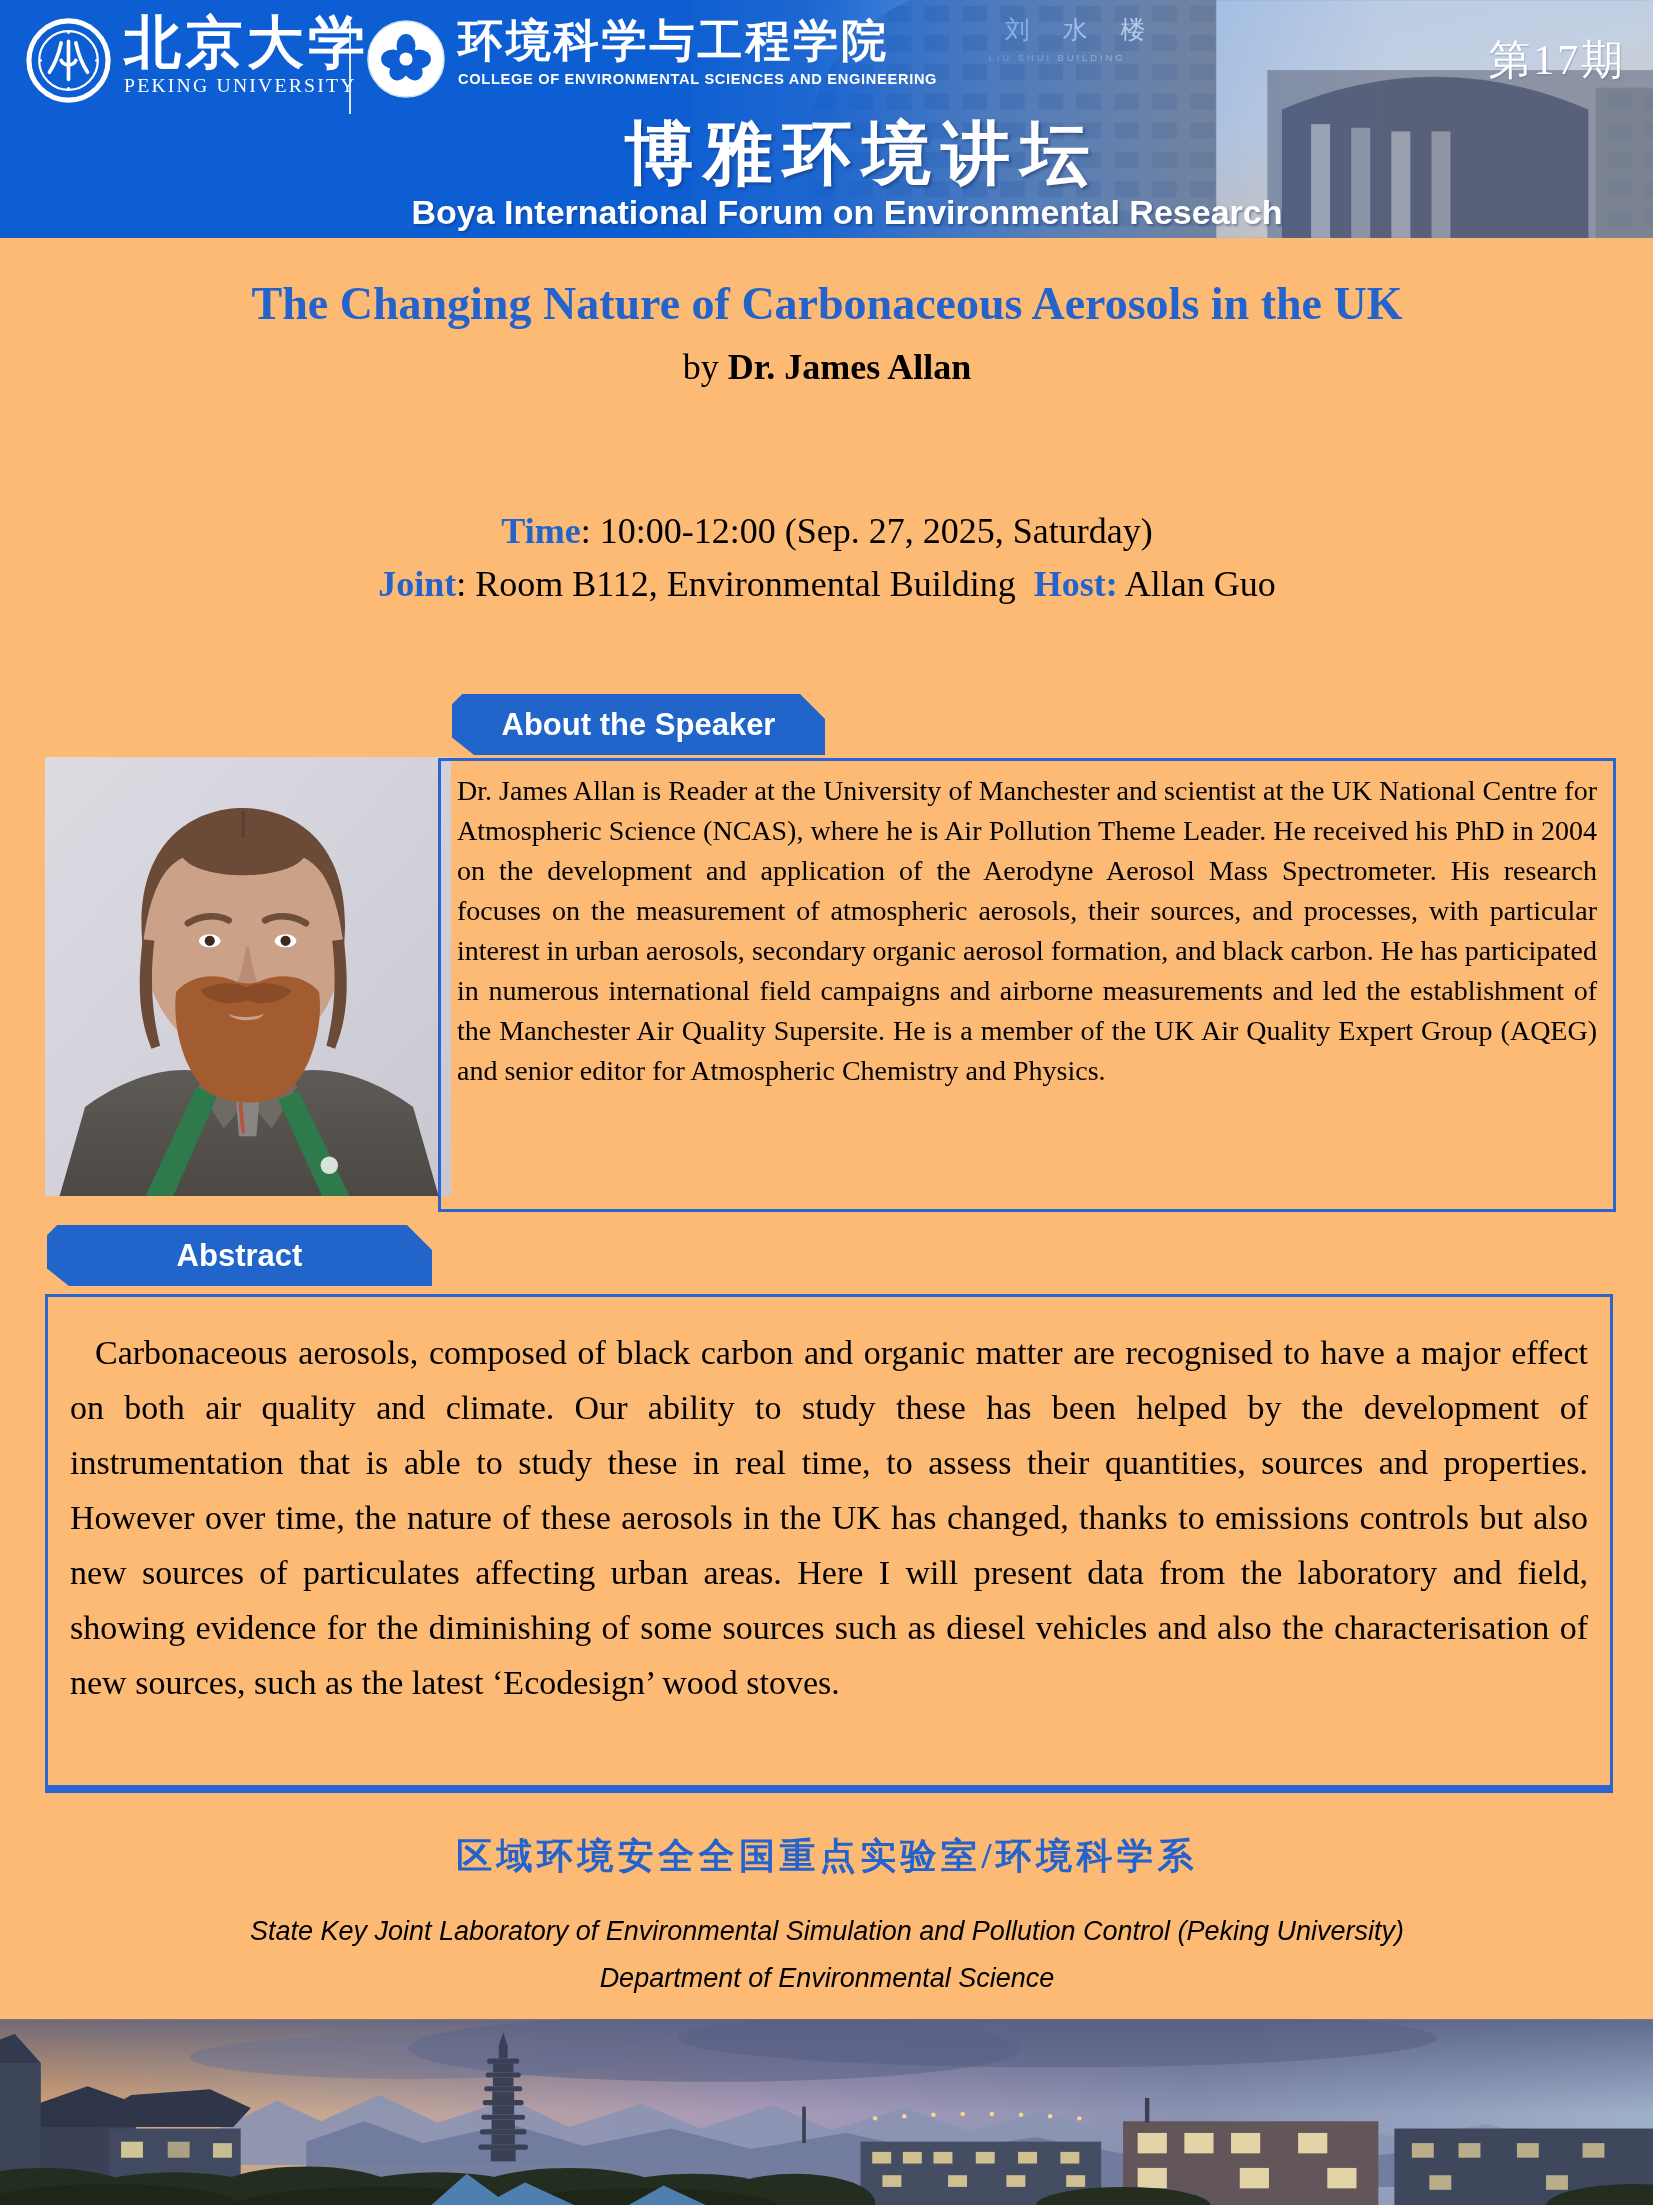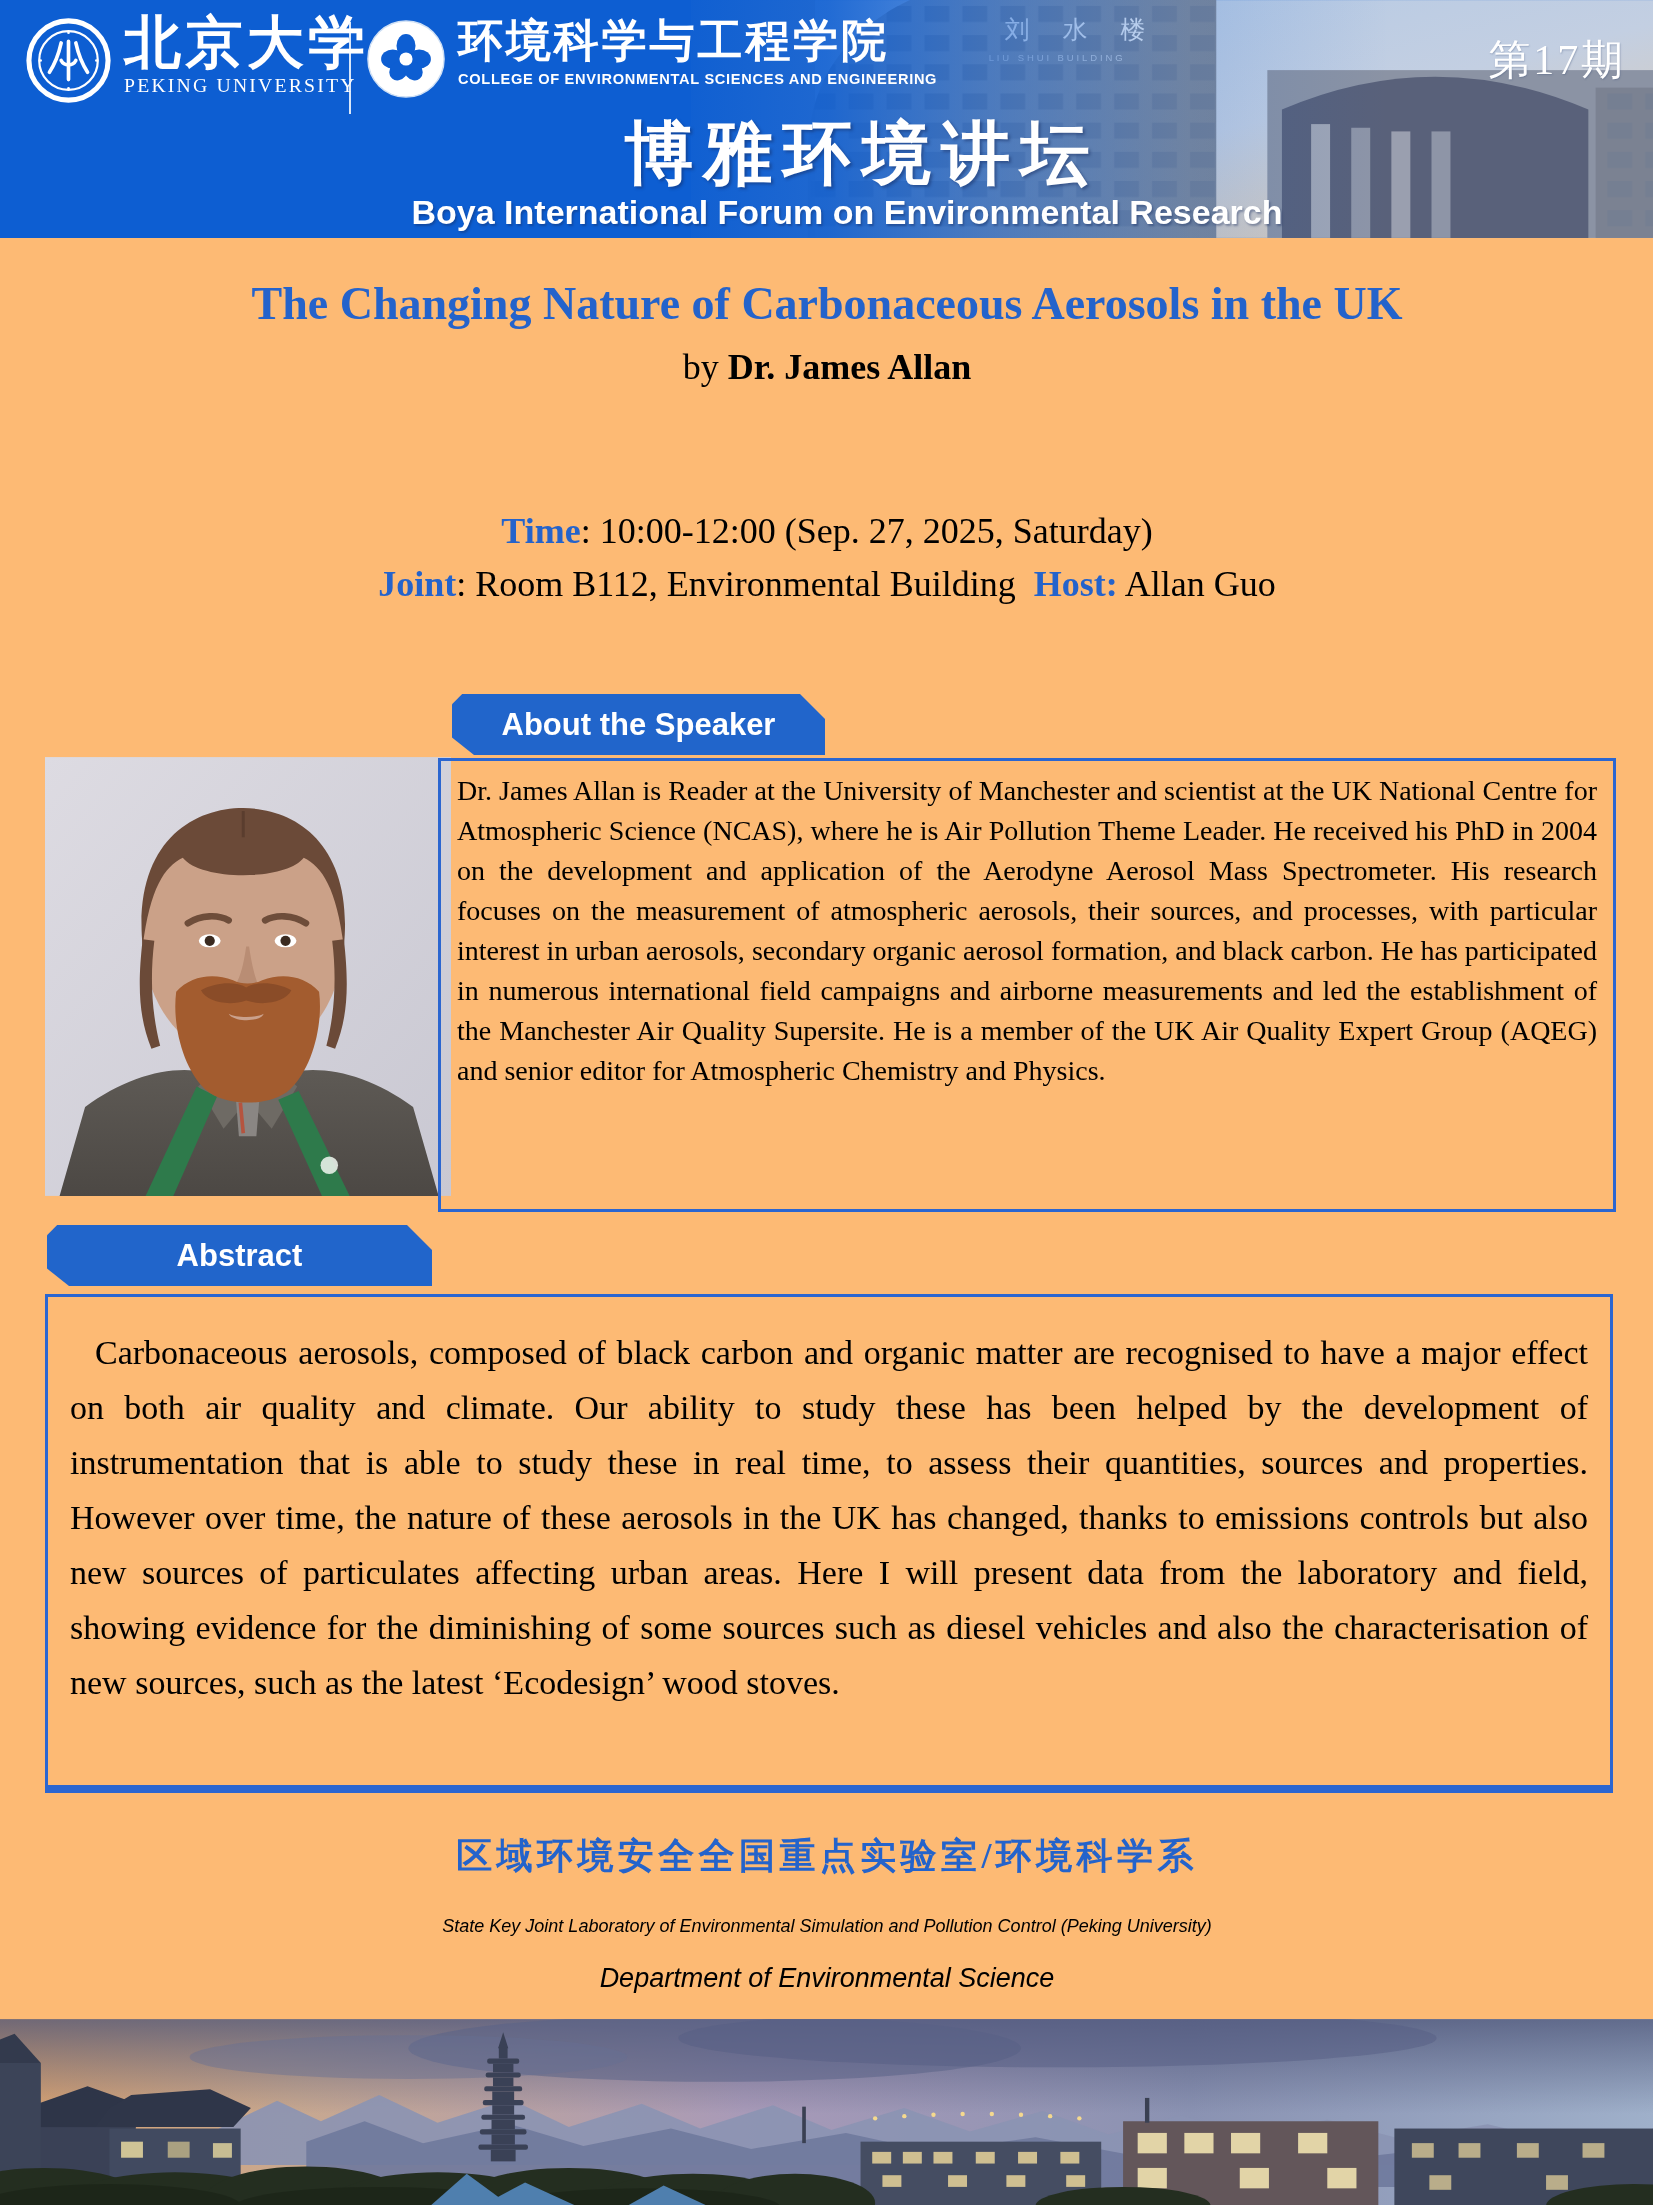--- a/index.html
+++ b/index.html
@@ -58,21 +58,21 @@
            border:3.6px solid #2b66d0;padding:10.2px 16px 7.3px 16px;
            font-size:28px;line-height:1.43;text-align:justify;}
   .abstract-box{position:absolute;left:45px;top:1294px;width:1568px;height:499px;box-sizing:border-box;
                 border:3.6px solid #2b66d0;border-bottom-width:8px;padding:28px 22px 14.6px 22px;
                 font-size:34px;line-height:1.62;text-align:justify;text-indent:25px;}
 
   
   .footer-cn{position:absolute;left:0;top:1832px;width:100%;text-align:center;
              color:#2463cb;font-size:36px;font-weight:bold;letter-spacing:4.4px;}
   .footer-en1{position:absolute;left:0;top:1916px;width:100%;text-align:center;
-              font-family:"Liberation Sans",sans-serif;font-style:italic;font-weight:500;font-size:18px;}
+              font-family:"Liberation Sans",sans-serif;font-style:italic;font-weight:500;font-size:27px;}
   .footer-en2{position:absolute;left:0;top:1963px;width:100%;text-align:center;
               font-family:"Liberation Sans",sans-serif;font-style:italic;font-weight:500;font-size:27px;}
 
   .bottom-photo{position:absolute;left:0;top:2019px;width:1654px;height:187px;}
 </style>
 </head>
 <body>
 
 <div class="page">
 

